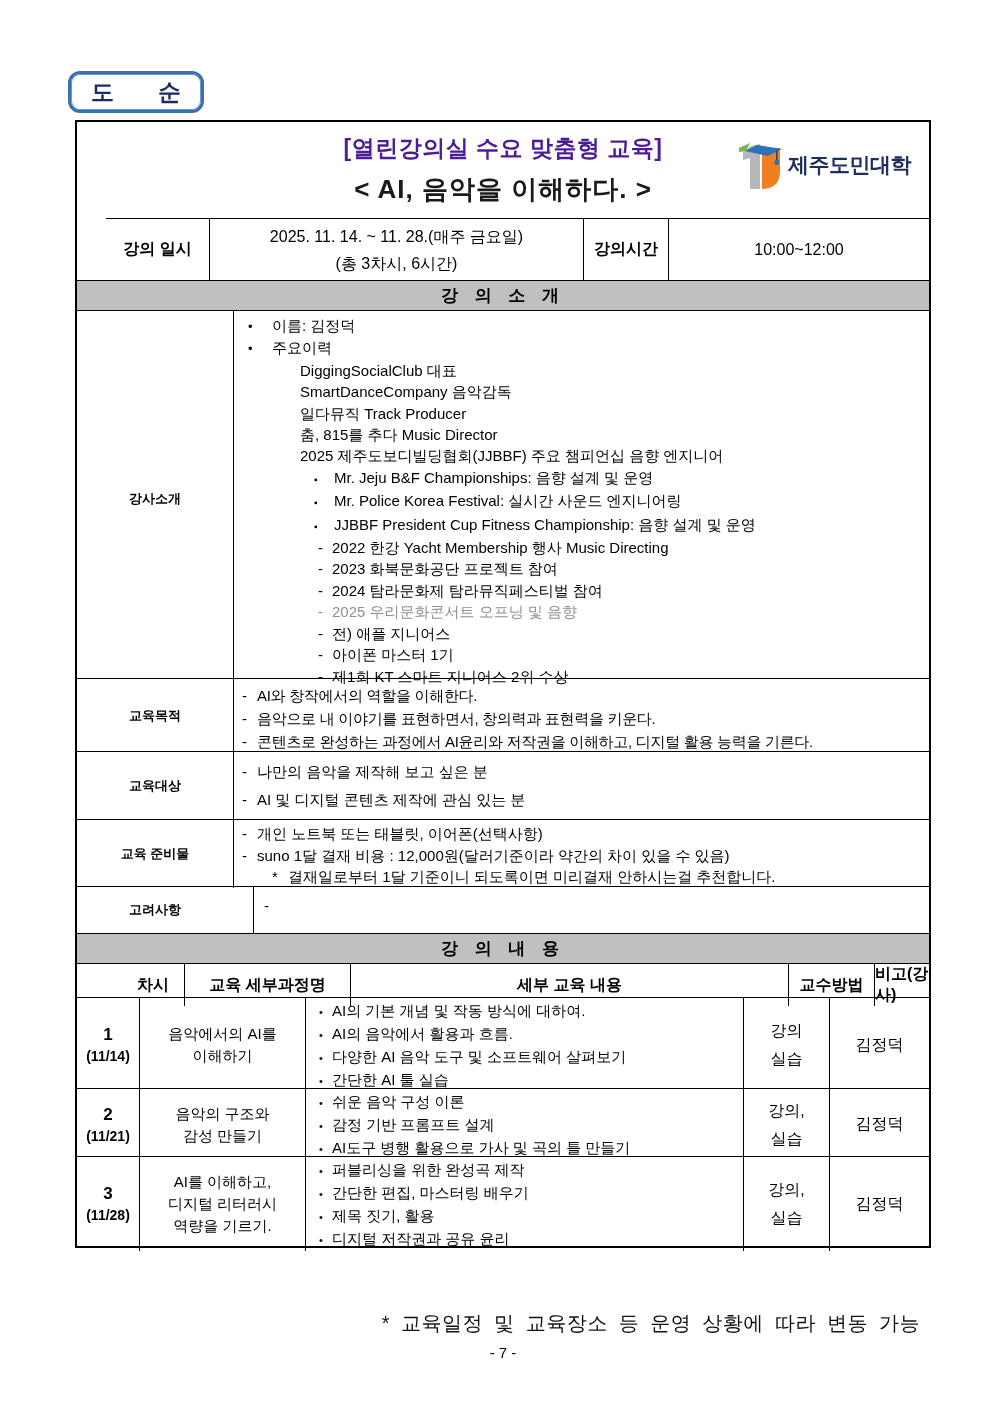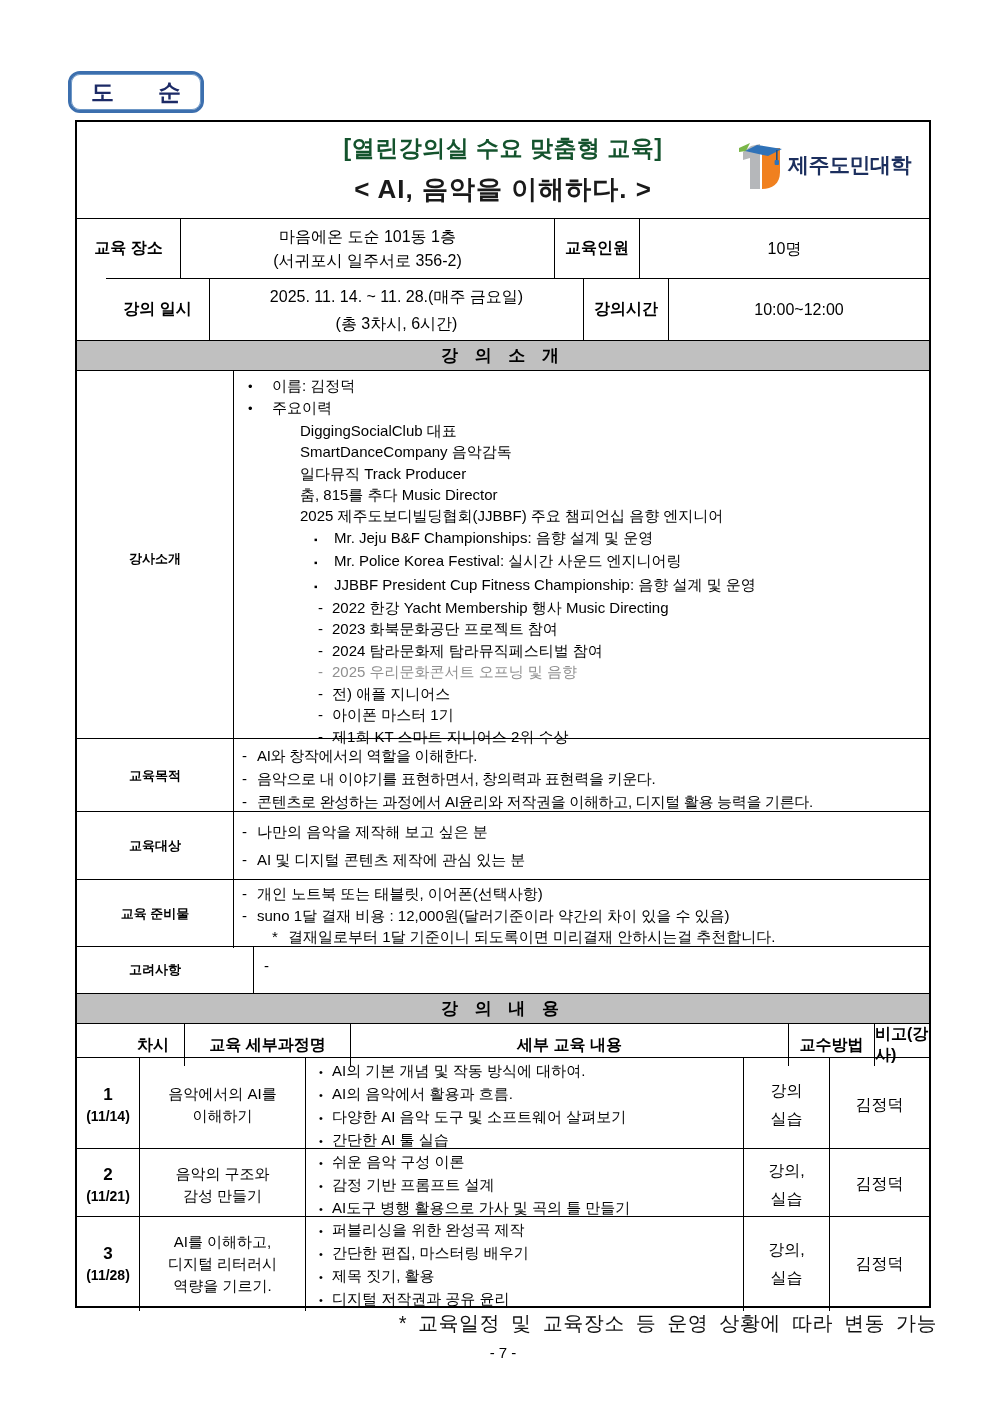--- a/index.html
+++ b/index.html
@@ -23,21 +23,21 @@
   
   .sheet {
     position:absolute; left:75px; top:120px; width:856px;
     border:2px solid #000; background:#fff;
   }
   .row { border-top:1px solid #000; }
   .row:first-child { border-top:none; }
 
   
   .title-row { height:96px; position:relative; display:flex; flex-direction:column; justify-content:center; }
-  .program { text-align:center; color:#14532d; font-weight:bold; font-size:23px; letter-spacing:0.5px; margin-bottom:8px; }
+  .program { text-align:center; color:#4c1d95; font-weight:bold; font-size:23px; letter-spacing:0.5px; margin-bottom:8px; }
   .main-title { text-align:center; color:#1a1a1a; font-weight:bold; font-size:26px; letter-spacing:1px; }
   .logo { position:absolute; right:18px; top:14px; display:flex; align-items:center; gap:5px; }
   .logo-text { color:#1c2f5e; font-weight:bold; font-size:21px; letter-spacing:-0.5px; }
 
   
   .info-row { display:grid; grid-template-columns:103px 374px 85px 1fr; }
   .info-row > div { border-left:1px solid #000; display:flex; flex-direction:column; align-items:center; justify-content:center; text-align:center; }
   .info-row > div:first-child { border-left:none; }
   .info-row .lbl { font-weight:bold; font-size:16px; }
   .info-row .val { font-size:16px; line-height:24px; }
@@ -95,21 +95,21 @@
   .c-course { align-items:center; text-align:center; font-size:15px; line-height:22px; }
   .c-details { justify-content:flex-start !important; padding:2px 4px 0 4px; font-size:15px; line-height:22px; }
   .c-details .line .mk { width:22px; text-align:center; font-size:11px; }
   .c-method { align-items:center; text-align:center; font-size:16px; line-height:28px; }
   .c-instructor { align-items:center; text-align:center; font-size:16px; }
   .cur-row:nth-of-type(1) { height:91px; }
   .cur-row:nth-of-type(2) { height:68px; }
   .cur-row:nth-of-type(3) { height:90px; }
 
   
-  .footnote { position:absolute; left:81px; top:1310px; width:856px; text-align:right;
+  .footnote { position:absolute; left:64px; top:1310px; width:856px; text-align:right;
     font-size:20px; word-spacing:5px; letter-spacing:0.5px; color:#111; }
   .page-number { position:absolute; left:75px; top:1344px; width:856px; text-align:center; font-size:15px; }
 
   svg { display:block; }
 </style>
 </head>
 <body>
 
 <div class="doc-tag">
   <span>도</span>
@@ -127,29 +127,20 @@
         <polygon points="14,10 23,8 23,53 13,53 13,22 6,24 6,16" fill="#b5b7ba"></polygon>
         <polygon points="2,12 13,7 9,15 2,16" fill="#7ab648"></polygon>
         <polygon points="20,9 45,13 31,20 8,15" fill="#2f72b8"></polygon>
         <rect x="39" y="14" width="1.6" height="10" fill="#1b4f86"></rect>
         <rect x="37.6" y="24" width="4.4" height="5" rx="1" fill="#2f72b8"></rect>
       </svg>
       <span class="logo-text">제주도민대학</span>
     </div>
   </div>
 
-  <div class="row info-row r-place">
-    <div class="lbl">교육 장소</div>
-    <div class="val">
-      <span>마음에온 도순 101동 1층</span>
-      <span>(서귀포시 일주서로 356-2)</span>
-    </div>
-    <div class="lbl">교육인원</div>
-    <div class="val">10명</div>
-  </div>
 
   <div class="row info-row r-date">
     <div class="lbl">강의 일시</div>
     <div class="val">
       <span>2025. 11. 14. ~ 11. 28.(매주 금요일)</span>
       <span>(총 3차시, 6시간)</span>
     </div>
     <div class="lbl">강의시간</div>
     <div class="val">10:00~12:00</div>
   </div>

